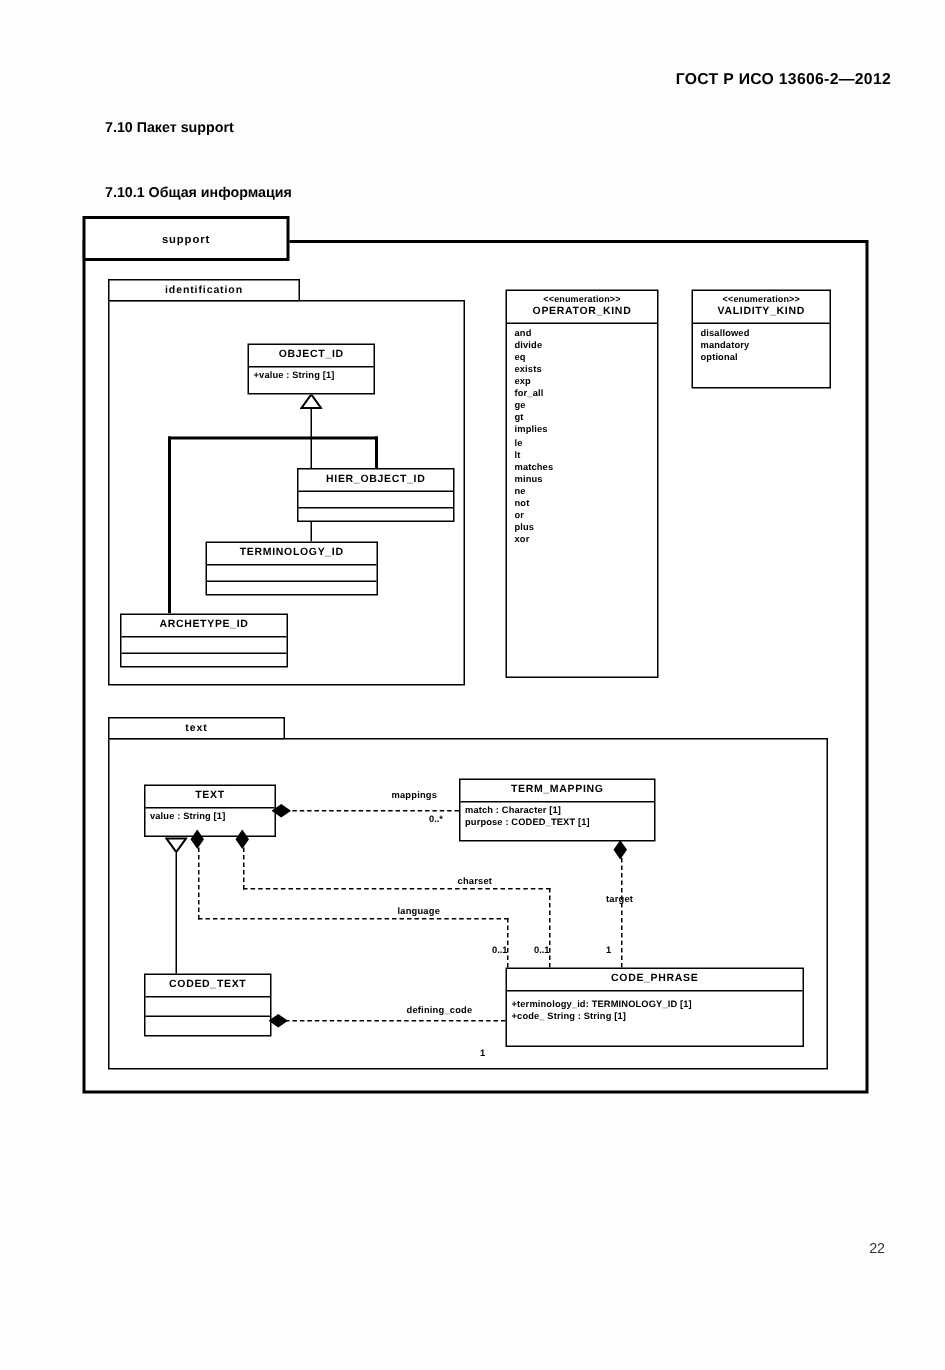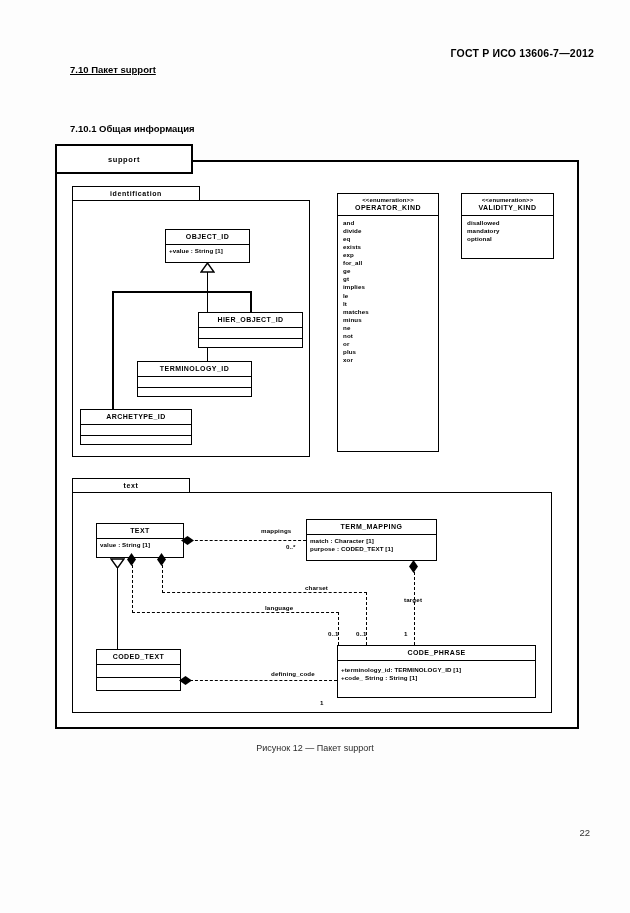--- a/index.html
+++ b/index.html
@@ -31,21 +31,21 @@
     letter-spacing: 0.2px;
     white-space: nowrap;
   }
   .heading {
     position: absolute;
     left: 70px;
     font-size: 9.5px;
     font-weight: bold;
     white-space: nowrap;
   }
-  .heading-1 { top: 64px; text-decoration: underline; }
+  .heading-1 { top: 80px; }
   .heading-2 { top: 99px; margin-top: 24px; }
   .caption {
     position: absolute;
     top: 743px;
     left: 0;
     width: 630px;
     text-align: center;
     font-size: 9px;
     color: #2b2b2b;
   }
@@ -151,21 +151,21 @@
     font-size: 6.2px;
     font-weight: bold;
     white-space: nowrap;
   }
 </style>
 </head>
 <body>
 
 <div class="page">
 
-  <div class="doc-header">ГОСТ Р ИСО 13606-7—2012</div>
+  <div class="doc-header">ГОСТ Р ИСО 13606-2—2012</div>
   <div class="heading heading-1">7.10 Пакет support</div>
   <div class="heading heading-2">7.10.1 Общая информация</div>
 
   <div class="pkg" style="left:55px; top:160px; width:520px; height:565px;"></div>
   <div class="pkg-tab" style="left:55px; top:144px; width:138px; height:30px;">
     <span>support</span>
   </div>
 
   <div class="pkg" style="left:72px; top:200px; width:236px; height:255px; border-width:1.6px;"></div>
   <div class="pkg-tab" style="left:72px; top:186px; width:128px; height:15px; border-width:1.6px; font-size:7px;">
@@ -317,16 +317,15 @@
   <div class="lbl" style="left:404px; top:596px;">target</div>
   <div class="mult" style="left:404px; top:630px;">1</div>
 
   <div class="dash-h" style="left:190px; top:680px; width:147px;"></div>
   <svg class="arrow-svg" style="left:179px; top:674px;" width="13" height="13" viewBox="0 0 13 13">
     <polygon points="0,6.5 6.5,2 13,6.5 6.5,11" fill="#000000"></polygon>
   </svg>
   <div class="lbl" style="left:271px; top:670px;">defining_code</div>
   <div class="mult" style="left:320px; top:699px;">1</div>
 
-  <div class="caption">Рисунок 12 — Пакет support</div>
   <div class="page-number">22</div>
 
 </div>
 
 </body></html>

